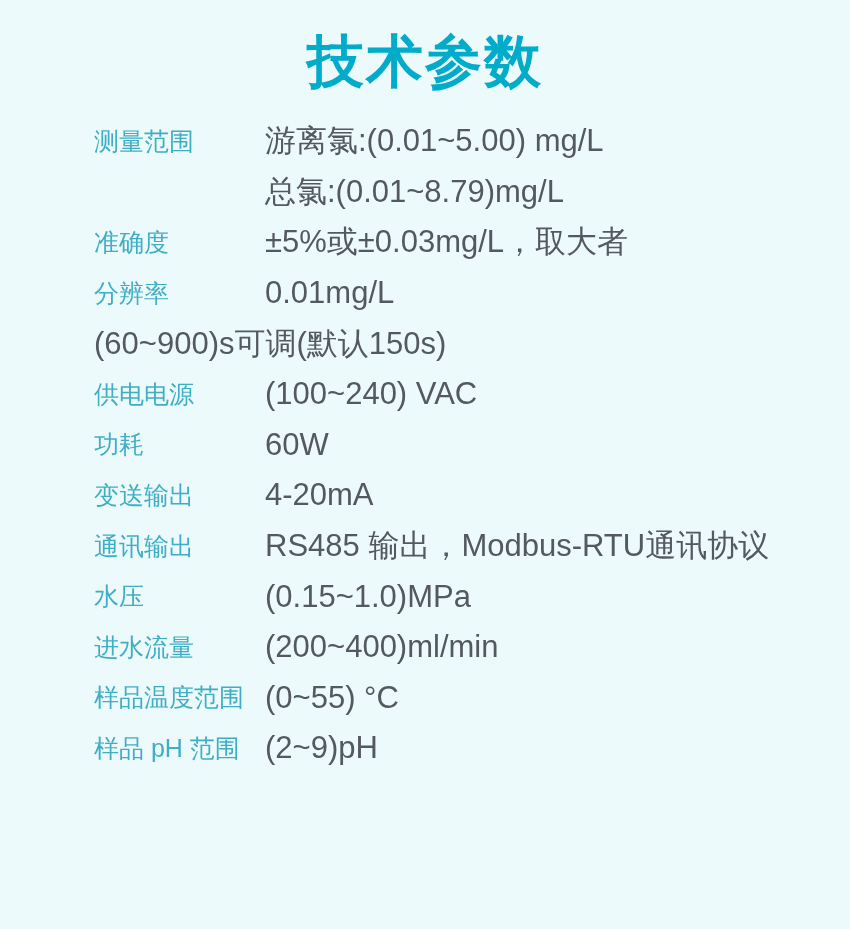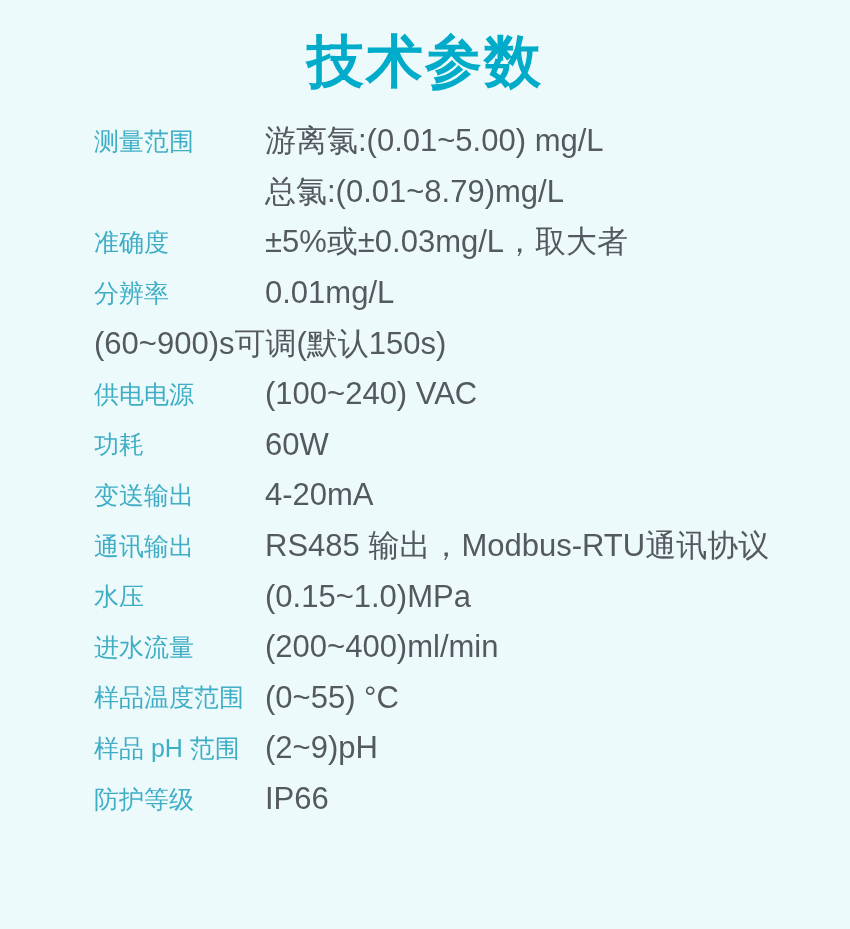--- a/index.html
+++ b/index.html
@@ -106,18 +106,14 @@
         <div class="spec-value">(200~400)ml/min</div>
       </div>
       <div class="spec-row">
         <div class="spec-label">样品温度范围</div>
         <div class="spec-value">(0~55) °C</div>
       </div>
       <div class="spec-row">
         <div class="spec-label">样品 pH 范围</div>
         <div class="spec-value">(2~9)pH</div>
       </div>
-      <div class="spec-row">
-        <div class="spec-label">防护等级</div>
-        <div class="spec-value">IP66</div>
-      </div>
     </div>
 </div>
 
 </body></html>

